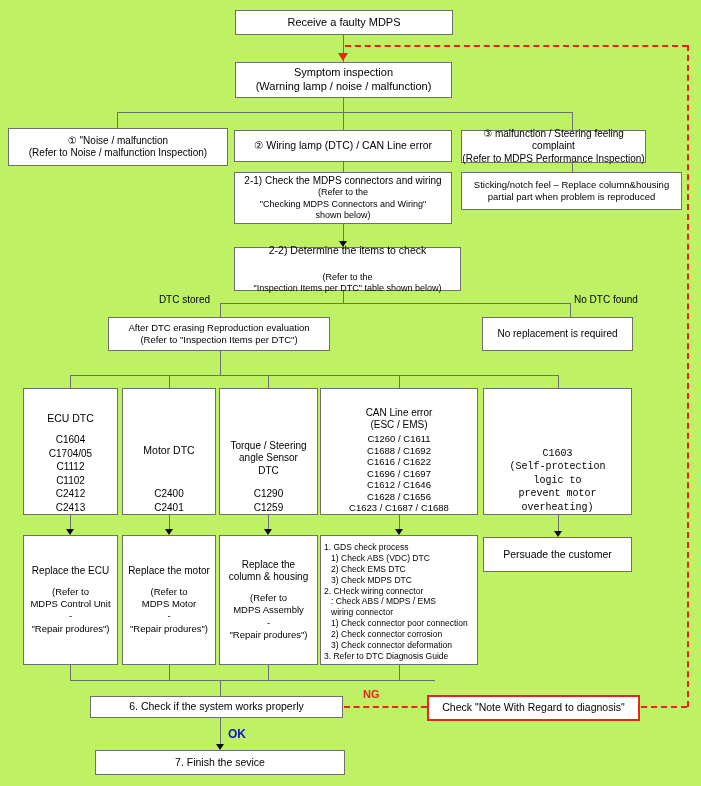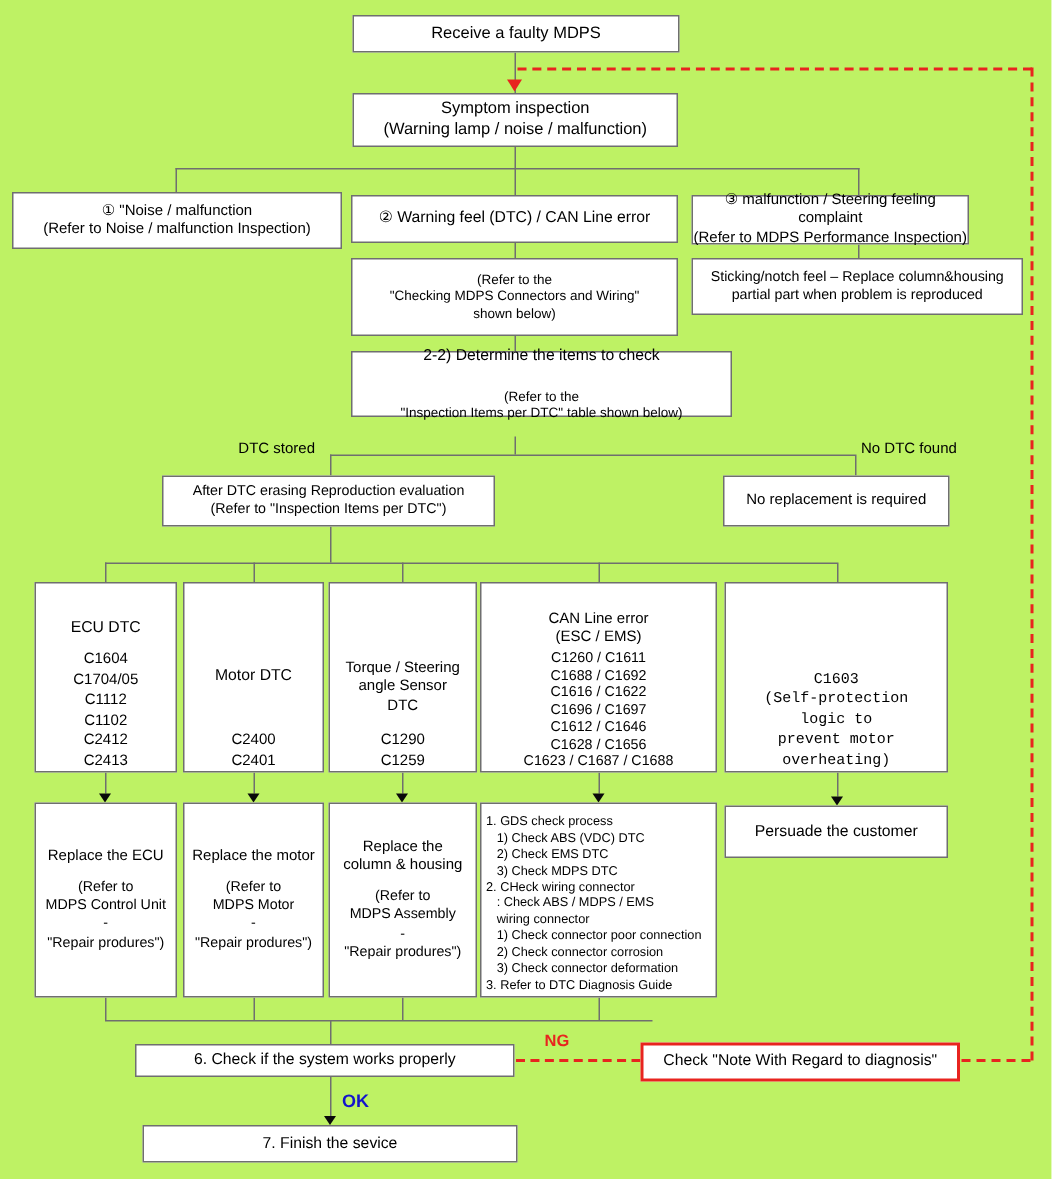--- a/index.html
+++ b/index.html
@@ -85,40 +85,41 @@
     <div class="pre">Symptom inspection
 (Warning lamp / noise / malfunction)</div>
   </div>
 
   <div class="box" style="left:8px;top:128px;width:220px;height:38px;font-size:10px;">
     <div class="pre">① "Noise / malfunction
 (Refer to Noise / malfunction Inspection)</div>
   </div>
 
   <div class="box" style="left:234px;top:130px;width:218px;height:32px;font-size:10.5px;">
-    <div class="pre">② Warning feel (DTC) / CAN Line error</div>
+    <div class="pre">② Wiring lamp (DTC) / CAN Line error</div>
   </div>
 
   <div class="box" style="left:461px;top:130px;width:185px;height:33px;font-size:10px;">
     <div class="pre">③ malfunction / Steering feeling complaint
 (Refer to MDPS Performance Inspection)</div>
   </div>
 
   <div class="box" style="left:234px;top:172px;width:218px;height:52px;">
+    <div class="pre" style="font-size:10px;">2-1) Check the MDPS connectors and wiring</div>
     <div class="pre" style="font-size:9px;">(Refer to the
 "Checking  MDPS Connectors and Wiring"
 shown below)</div>
   </div>
 
   <div class="box" style="left:461px;top:172px;width:221px;height:38px;font-size:9.5px;">
     <div class="pre">Sticking/notch feel – Replace column&amp;housing
 partial part when problem is reproduced</div>
   </div>
 
-  <div class="box" style="left:234px;top:234px;width:254px;height:44px;gap:15px;">
+  <div class="box" style="left:234px;top:247px;width:227px;height:44px;gap:15px;">
     <div class="pre" style="font-size:10.5px;">2-2) Determine the items to check</div>
     <div class="pre" style="font-size:9px;">(Refer to the
 "Inspection Items per DTC" table shown below)</div>
   </div>
 
   <div class="lbl" style="left:120px;top:295px;width:90px;text-align:right;font-size:10px;">DTC stored</div>
   <div class="lbl" style="left:574px;top:295px;font-size:10px;">No DTC found</div>
 
   <div class="box" style="left:108px;top:317px;width:222px;height:34px;font-size:9.5px;">
     <div class="pre">After DTC erasing Reproduction evaluation

